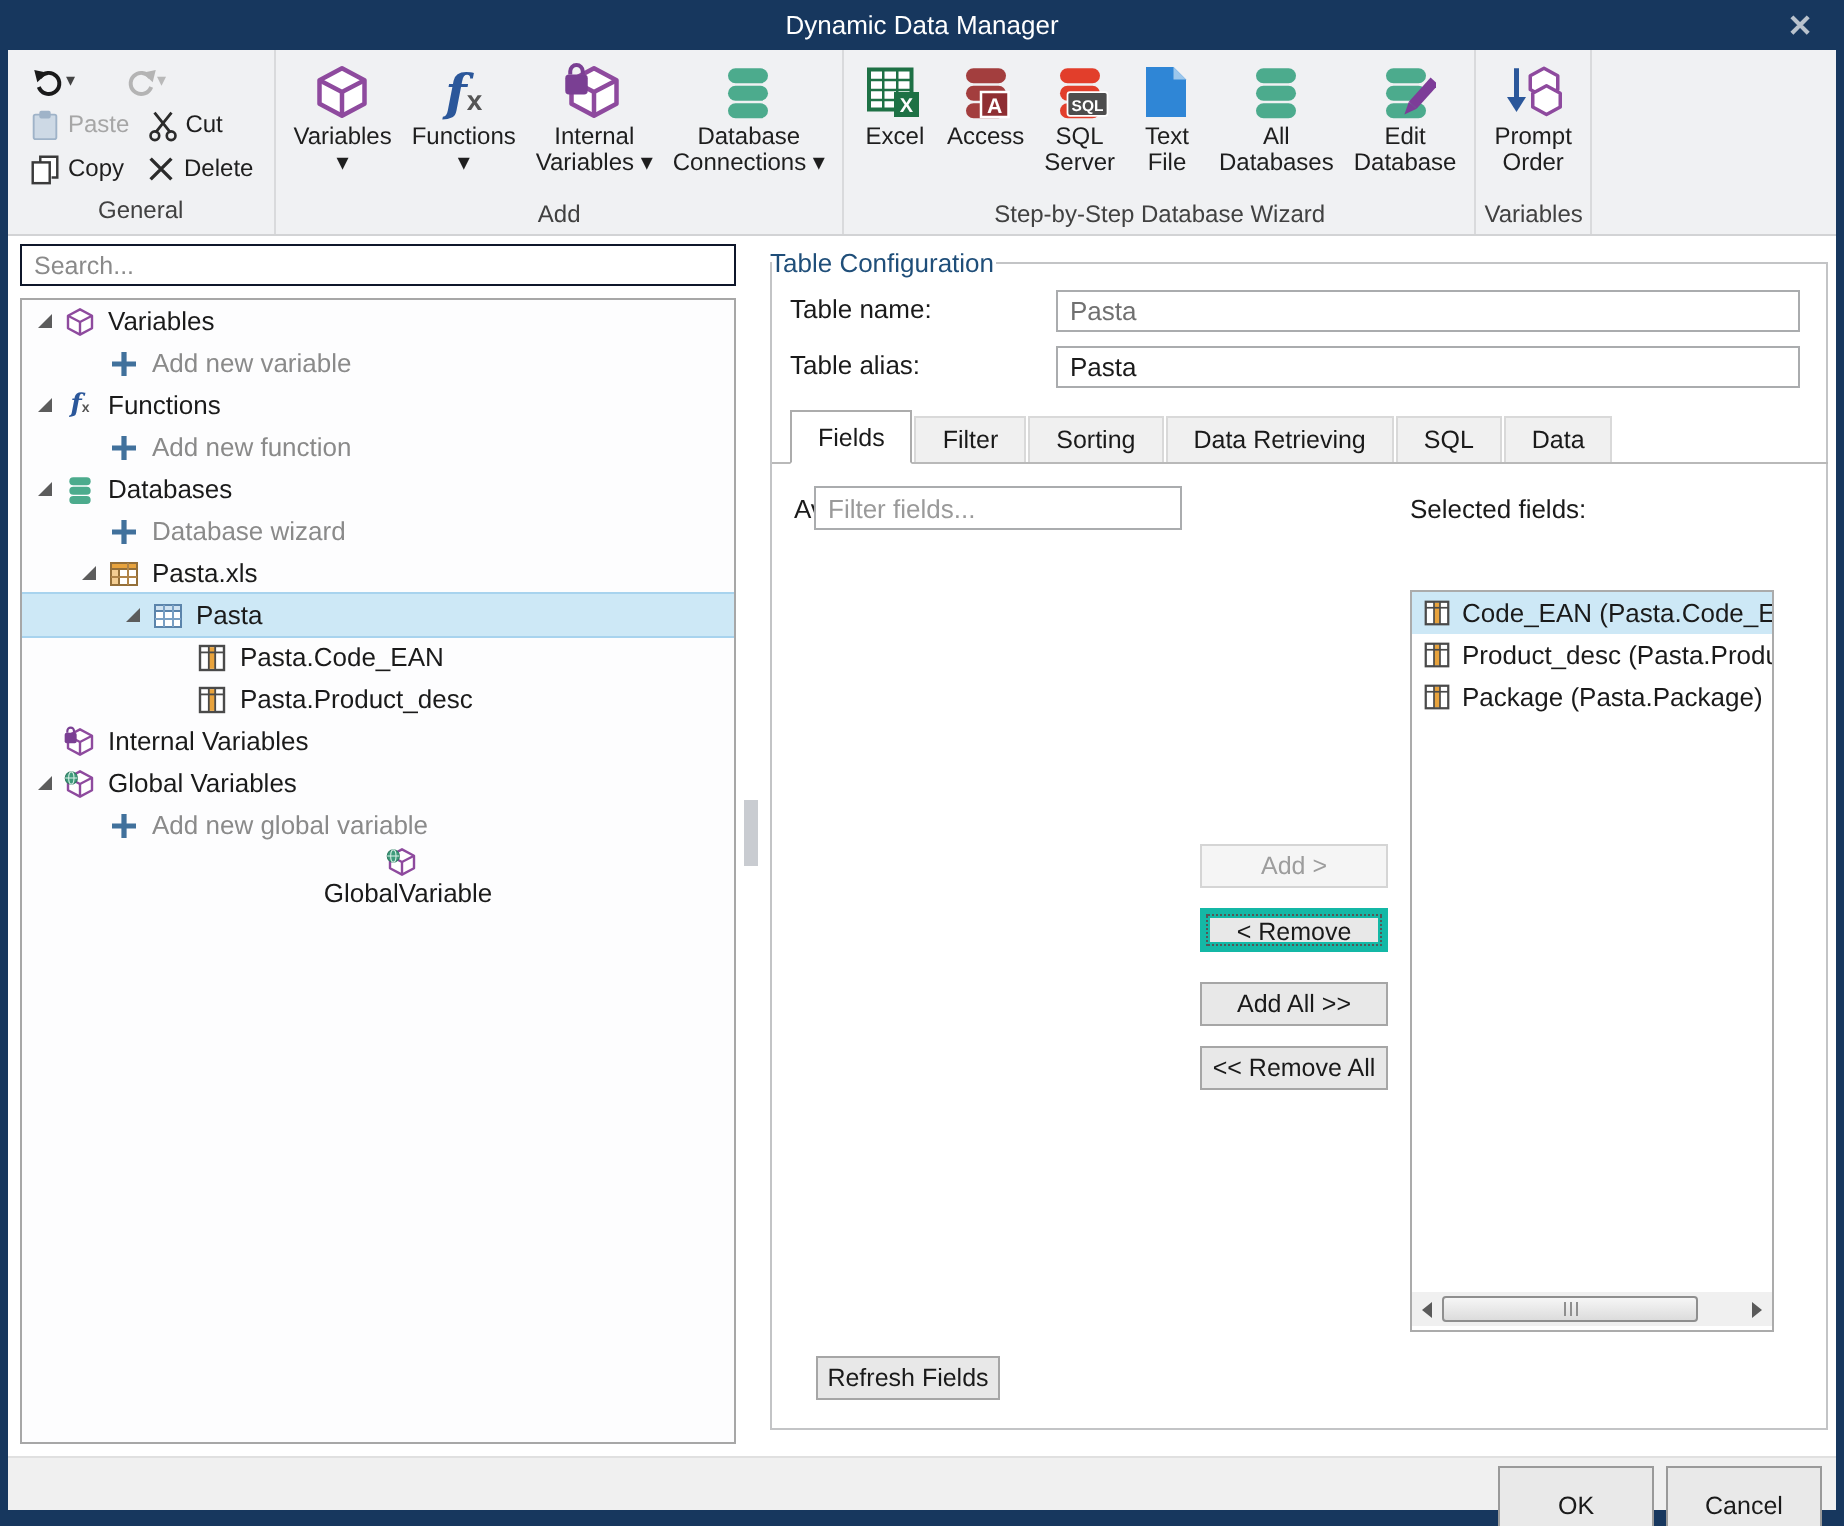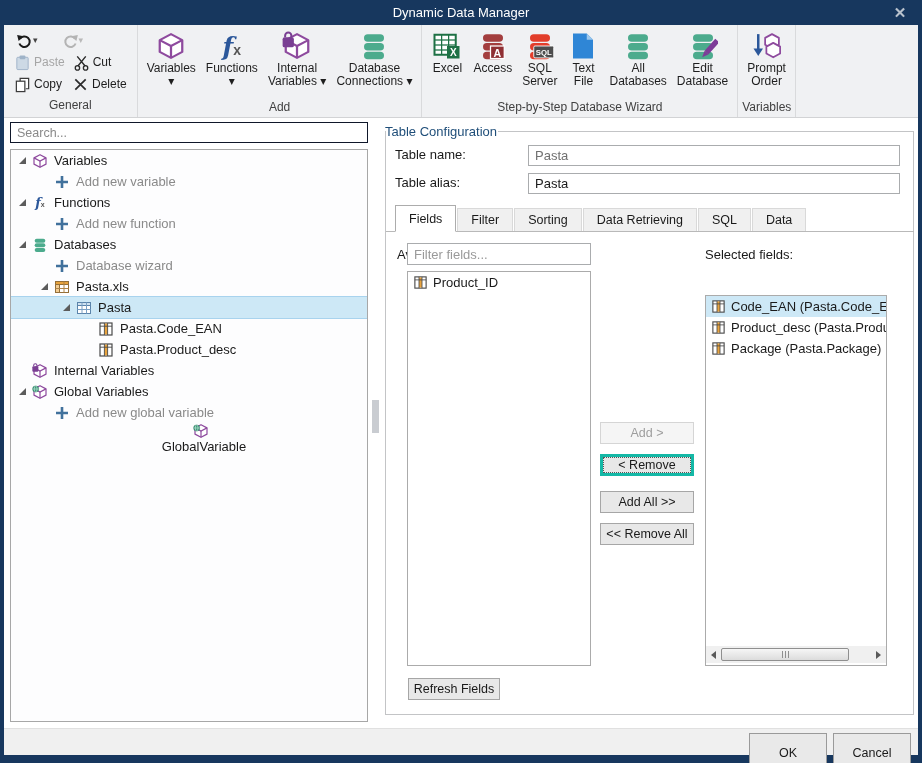--- a/index.html
+++ b/index.html
@@ -76,21 +76,21 @@
   #selected-list { position:absolute; left:701px; top:270px; width:182px; height:371px; border:1px solid #ababab; background:#fff; }
   .list-item { display:flex; align-items:center; height:21px; font-size:13px; color:#1a1a1a; padding-left:4px;
                white-space:nowrap; overflow:hidden; cursor:pointer; }
   .list-item.selected { background:#cde8f6; }
   .list-item .ticon { margin-right:5px; }
 
   
   .push-btn { position:absolute; width:94px; height:22px; background:#e8e8e8; border:1px solid #a6a6a6;
               font-size:12.5px; color:#1a1a1a; font-family:"Liberation Sans",sans-serif; cursor:pointer; }
   #btn-add { left:596px; top:397px; background:#f5f5f5; border-color:#d5d5d5; color:#9d9d9d; }
-  #btn-remove { left:596px; top:429px; border:3px solid #14b8a6; outline:1px dotted #565656; outline-offset:-4px; }
+  #btn-remove { left:596px; top:429px; border:5px solid #14b8a6; outline:1px dotted #565656; outline-offset:-4px; }
   #btn-addall { left:596px; top:466px; }
   #btn-removeall { left:596px; top:498px; }
   #btn-refresh { left:404px; top:653px; width:92px; }
 
   
   #hscroll { position:absolute; left:0px; bottom:2px; width:180px; height:17px; background:#f0f0f0;
              display:flex; align-items:center; }
   .h-arrow { width:15px; height:17px; display:flex; align-items:center; justify-content:center; cursor:pointer; }
   .tri-left { width:0;height:0;border-top:4px solid transparent;border-bottom:4px solid transparent;border-right:5px solid #5a5a5a; }
   .tri-right { width:0;height:0;border-top:4px solid transparent;border-bottom:4px solid transparent;border-left:5px solid #5a5a5a; }
@@ -514,77 +514,63 @@
         <div class="tab active">Fields</div>
         <div class="tab">Filter</div>
         <div class="tab">Sorting</div>
         <div class="tab">Data Retrieving</div>
         <div class="tab">SQL</div>
         <div class="tab">Data</div>
       </div>
 
     <span id="available-label">Available fields:</span>
     <input class="form-input" id="filter-input" placeholder="Filter fields..." style="">
-    <div id="available-list">
-        <div class="list-item">
+
+    <button class="push-btn" id="btn-add">Add &gt;</button>
+    <button class="push-btn" id="btn-remove">&lt; Remove</button>
+    <button class="push-btn" id="btn-addall">Add All &gt;&gt;</button>
+    <button class="push-btn" id="btn-removeall">&lt;&lt; Remove All</button>
+    <button class="push-btn" id="btn-refresh">Refresh Fields</button>
+
+    <span id="selected-label">Selected fields:</span>
+    <div id="selected-list">
+      <div class="list-item selected">
           <span class="ticon">
             <svg width="15" height="15" viewBox="0 0 16 16">
       <rect x="2" y="2" width="12" height="12" fill="#fff" stroke="#4a4a4a" stroke-width="1.2"></rect>
       <rect x="6.4" y="2.6" width="3.2" height="10.8" fill="#e8a33d"></rect>
       <line x1="2" y1="5.2" x2="14" y2="5.2" stroke="#4a4a4a" stroke-width="0.9"></line>
       <line x1="6.4" y1="2" x2="6.4" y2="14" stroke="#4a4a4a" stroke-width="0.9"></line>
       <line x1="9.6" y1="2" x2="9.6" y2="14" stroke="#4a4a4a" stroke-width="0.9"></line>
             </svg>
           </span>
-          <span>Product_ID</span>
-        </div>
-      </div>
-
-    <button class="push-btn" id="btn-add">Add &gt;</button>
-    <button class="push-btn" id="btn-remove">&lt; Remove</button>
-    <button class="push-btn" id="btn-addall">Add All &gt;&gt;</button>
-    <button class="push-btn" id="btn-removeall">&lt;&lt; Remove All</button>
-    <button class="push-btn" id="btn-refresh">Refresh Fields</button>
-
-    <span id="selected-label">Selected fields:</span>
-    <div id="selected-list">
-      <div class="list-item selected">
+          <span>Code_EAN (Pasta.Code_EAN)</span>
+        </div>
+        <div class="list-item">
           <span class="ticon">
             <svg width="15" height="15" viewBox="0 0 16 16">
       <rect x="2" y="2" width="12" height="12" fill="#fff" stroke="#4a4a4a" stroke-width="1.2"></rect>
       <rect x="6.4" y="2.6" width="3.2" height="10.8" fill="#e8a33d"></rect>
       <line x1="2" y1="5.2" x2="14" y2="5.2" stroke="#4a4a4a" stroke-width="0.9"></line>
       <line x1="6.4" y1="2" x2="6.4" y2="14" stroke="#4a4a4a" stroke-width="0.9"></line>
       <line x1="9.6" y1="2" x2="9.6" y2="14" stroke="#4a4a4a" stroke-width="0.9"></line>
             </svg>
           </span>
-          <span>Code_EAN (Pasta.Code_EAN)</span>
+          <span>Product_desc (Pasta.Product_desc)</span>
         </div>
         <div class="list-item">
           <span class="ticon">
             <svg width="15" height="15" viewBox="0 0 16 16">
       <rect x="2" y="2" width="12" height="12" fill="#fff" stroke="#4a4a4a" stroke-width="1.2"></rect>
       <rect x="6.4" y="2.6" width="3.2" height="10.8" fill="#e8a33d"></rect>
       <line x1="2" y1="5.2" x2="14" y2="5.2" stroke="#4a4a4a" stroke-width="0.9"></line>
       <line x1="6.4" y1="2" x2="6.4" y2="14" stroke="#4a4a4a" stroke-width="0.9"></line>
       <line x1="9.6" y1="2" x2="9.6" y2="14" stroke="#4a4a4a" stroke-width="0.9"></line>
             </svg>
           </span>
-          <span>Product_desc (Pasta.Product_desc)</span>
-        </div>
-        <div class="list-item">
-          <span class="ticon">
-            <svg width="15" height="15" viewBox="0 0 16 16">
-      <rect x="2" y="2" width="12" height="12" fill="#fff" stroke="#4a4a4a" stroke-width="1.2"></rect>
-      <rect x="6.4" y="2.6" width="3.2" height="10.8" fill="#e8a33d"></rect>
-      <line x1="2" y1="5.2" x2="14" y2="5.2" stroke="#4a4a4a" stroke-width="0.9"></line>
-      <line x1="6.4" y1="2" x2="6.4" y2="14" stroke="#4a4a4a" stroke-width="0.9"></line>
-      <line x1="9.6" y1="2" x2="9.6" y2="14" stroke="#4a4a4a" stroke-width="0.9"></line>
-            </svg>
-          </span>
           <span>Package (Pasta.Package)</span>
         </div>
         <div id="hscroll">
         <span class="h-arrow">
             <span class="tri-left"></span>
           </span>
         <div id="hscroll-thumb">
             <i></i>
             <i></i>
             <i></i>

